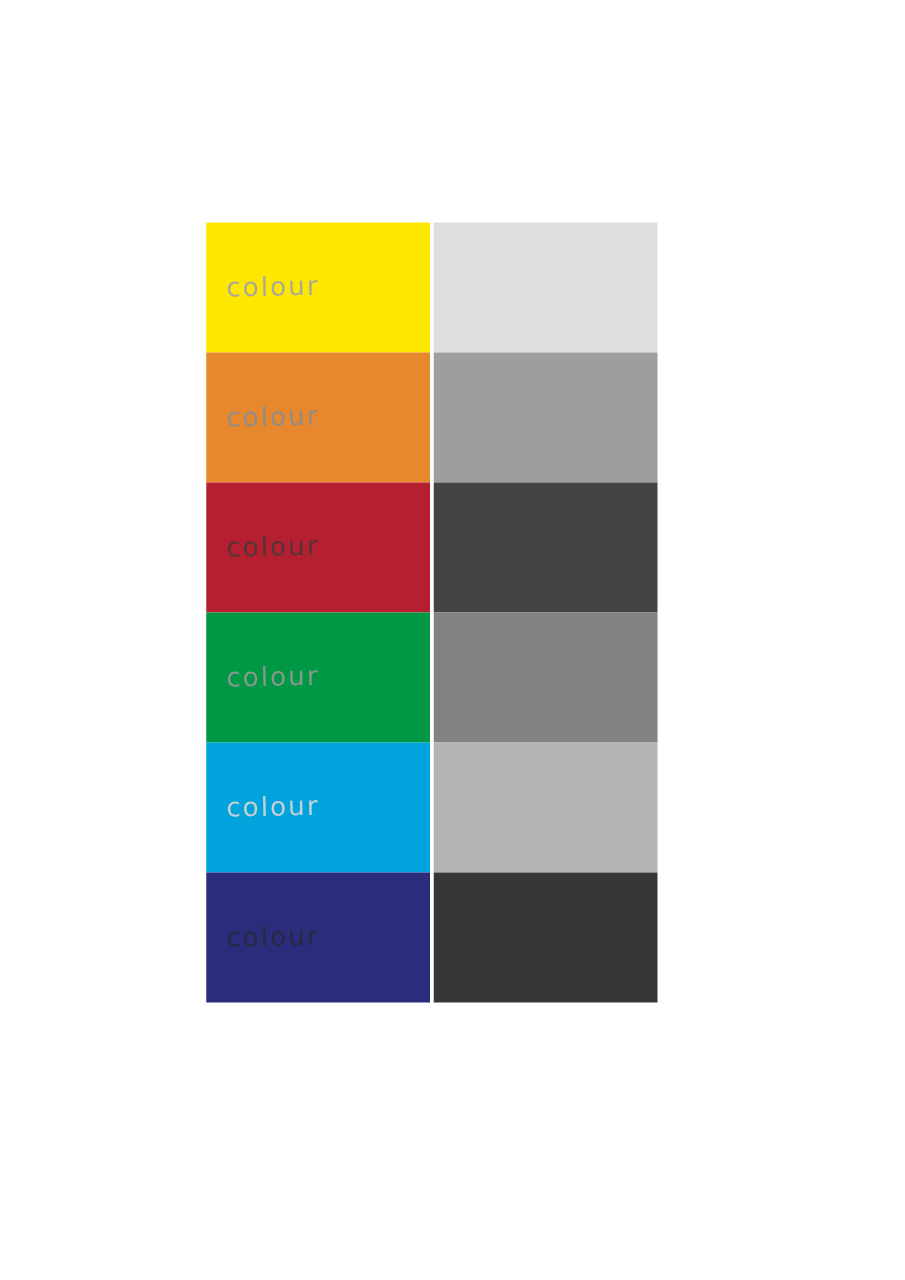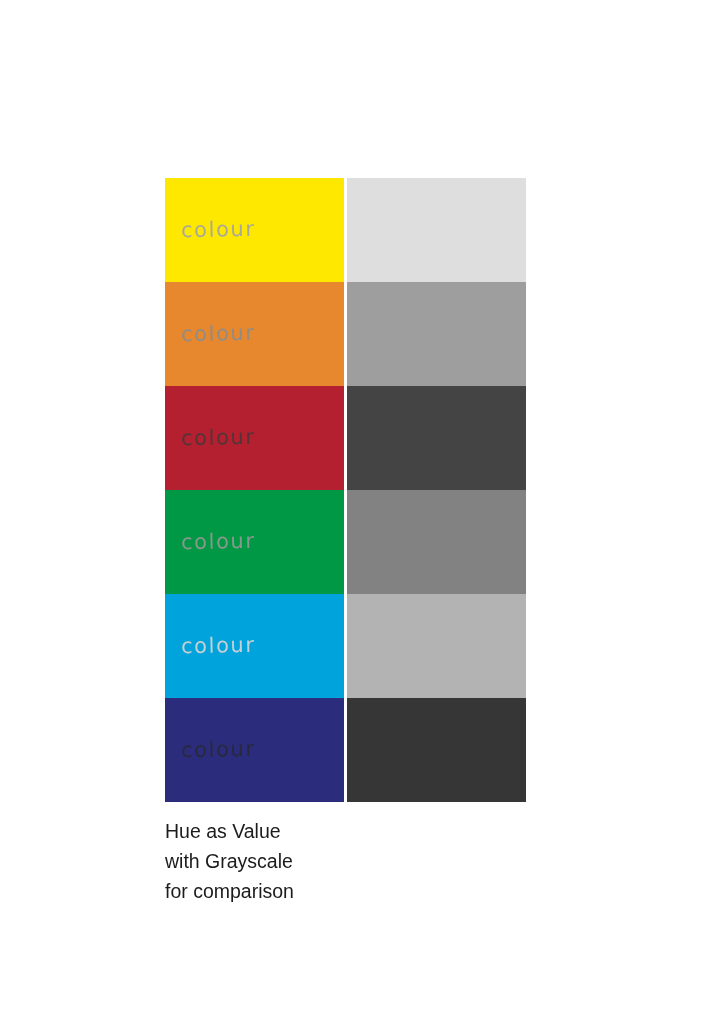--- a/index.html
+++ b/index.html
@@ -154,19 +154,14 @@
     <div class="swatch-row row-5">
       <div class="hue-cell" style="background-color: rgb(43, 44, 124);">
         <span class="hue-label">colour</span>
       </div>
       <div class="gap-cell"></div>
       <div class="gray-cell" style="background-color: rgb(54, 54, 54);"></div>
     </div>
 
   </div>
 
-  <div id="caption" style="color: rgb(28, 28, 28);">
-    <span class="cap-line">Hue as Value</span>
-    <span class="cap-line">with Grayscale</span>
-    <span class="cap-line">for comparison</span>
-  </div>
 
 </div>
 
 </body></html>

